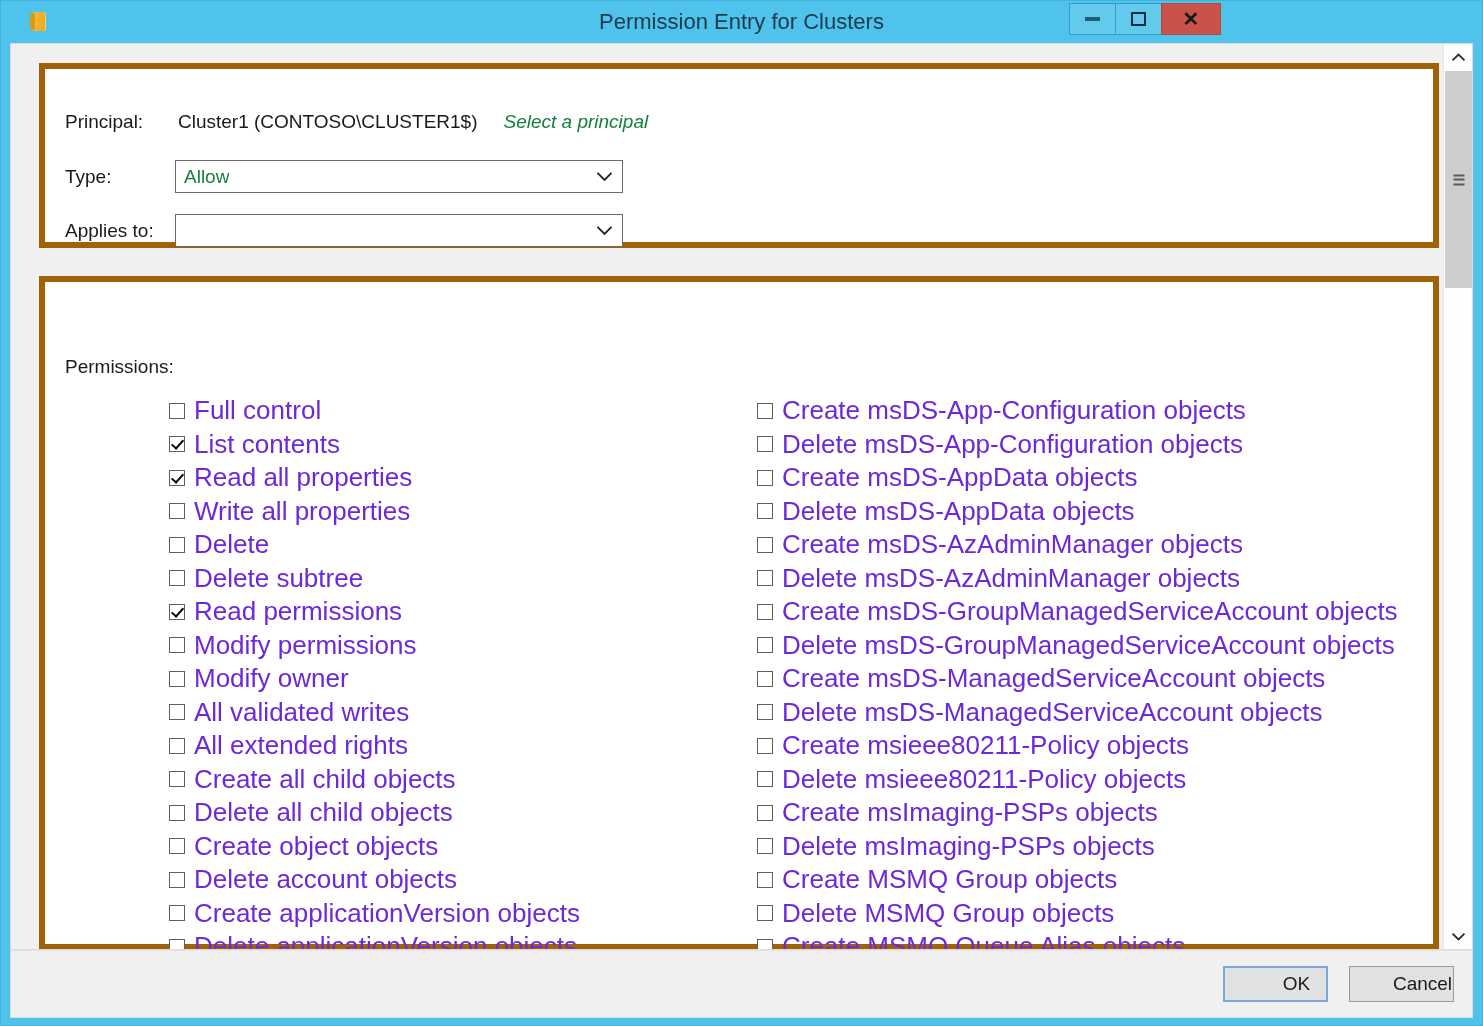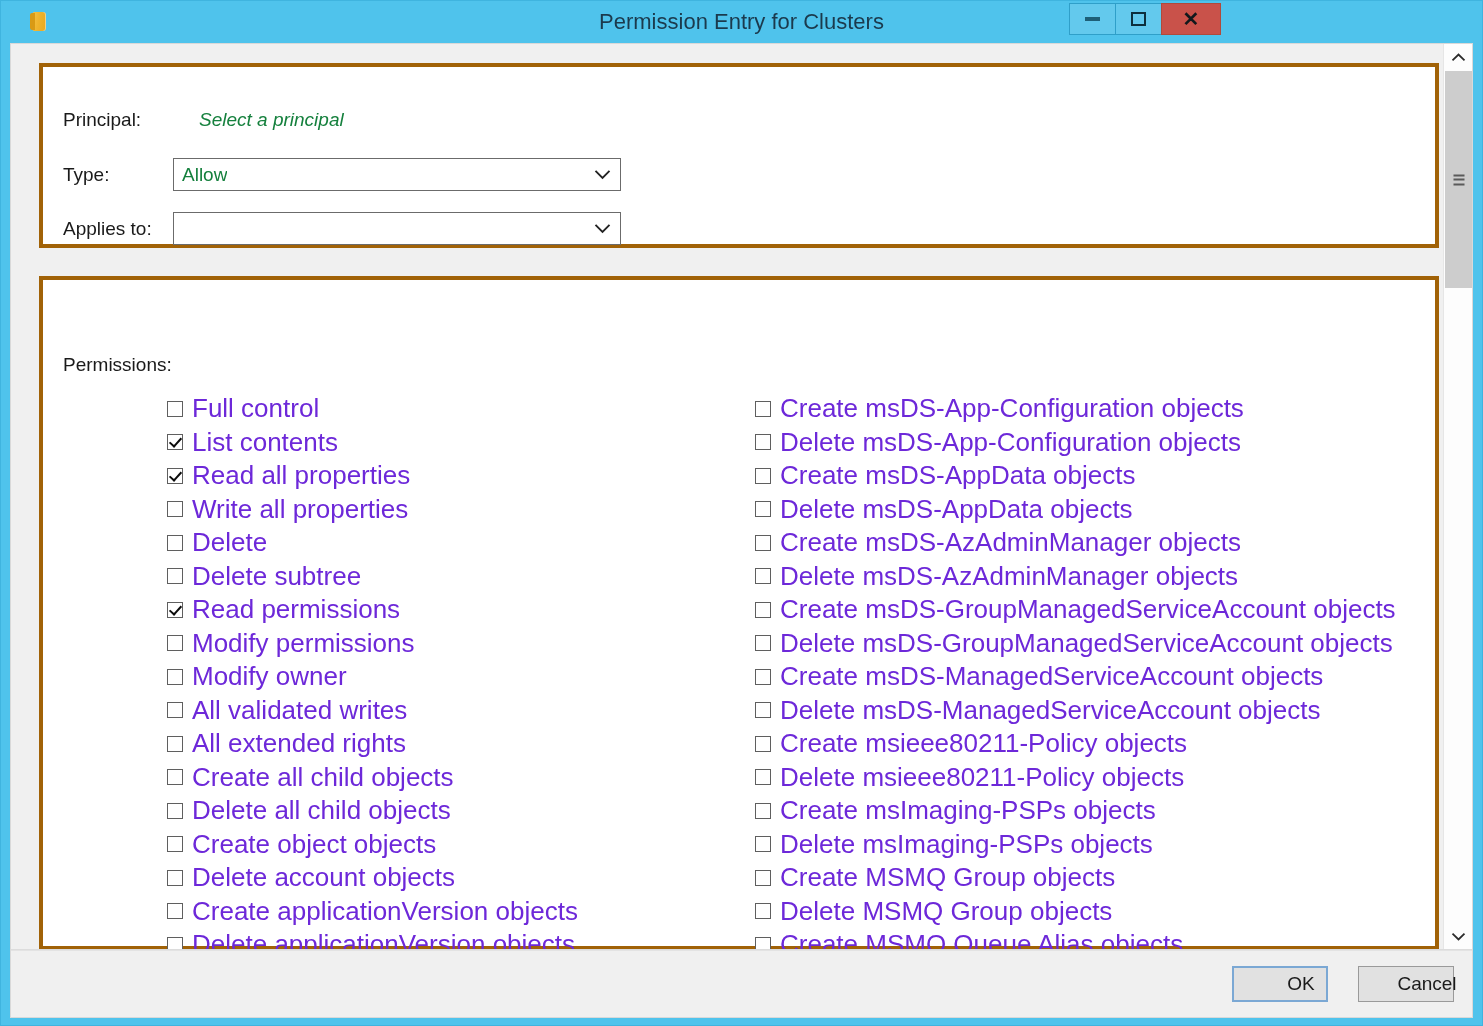--- a/index.html
+++ b/index.html
@@ -158,21 +158,21 @@
   .sb-grip span {
     display: block;
     height: 2px;
     background: #5a5a5a;
   }
 
   
   .groupbox {
     position: absolute;
     background: #ffffff;
-    border: 4px solid #a16207;
+    border: 6px solid #a16207;
   }
   #principal-group {
     left: 28px; top: 19px;
     width: 1400px; height: 185px;
   }
   #permissions-group {
     left: 28px; top: 232px;
     width: 1400px; height: 674px;
   }
 
@@ -289,21 +289,21 @@
   }
   .footer-sep {
     position: absolute;
     left: 0; top: 0;
     width: 100%; height: 1px;
     background: #e3e3e3;
   }
   .btn {
     position: absolute;
     top: 16px;
-    width: 96px; height: 36px;
+    width: 105px; height: 36px;
     background: #e1e1e1;
     border: 1px solid #9a9a9a;
     font-size: 19px;
     color: #1a1a1a;
     font-family: "Liberation Sans", sans-serif;
     cursor: default;
     display: flex;
     align-items: center;
     justify-content: center;
     padding-left: 42px;
@@ -339,20 +339,21 @@
   </div>
 
   <div class="client">
 
     <div class="scrollhost">
 
       <div class="groupbox" id="principal-group">
 
         <div class="field-row" id="row-principal">
           <span class="field-label">Principal:</span>
+          <span class="principal-value">Cluster1 (CONTOSO\CLUSTER1$)</span>
           <span class="link">Select a principal</span>
         </div>
 
         <div class="field-row" id="row-type">
           <span class="field-label">Type:</span>
           <div class="combo">
             <span class="combo-text">Allow</span>
             <span class="combo-arrow">
               <svg width="17" height="11" viewBox="0 0 17 11">
                   <path d="M1.5 1.8 L8.5 8.8 L15.5 1.8" stroke="#222" stroke-width="1.9" fill="none"></path>

